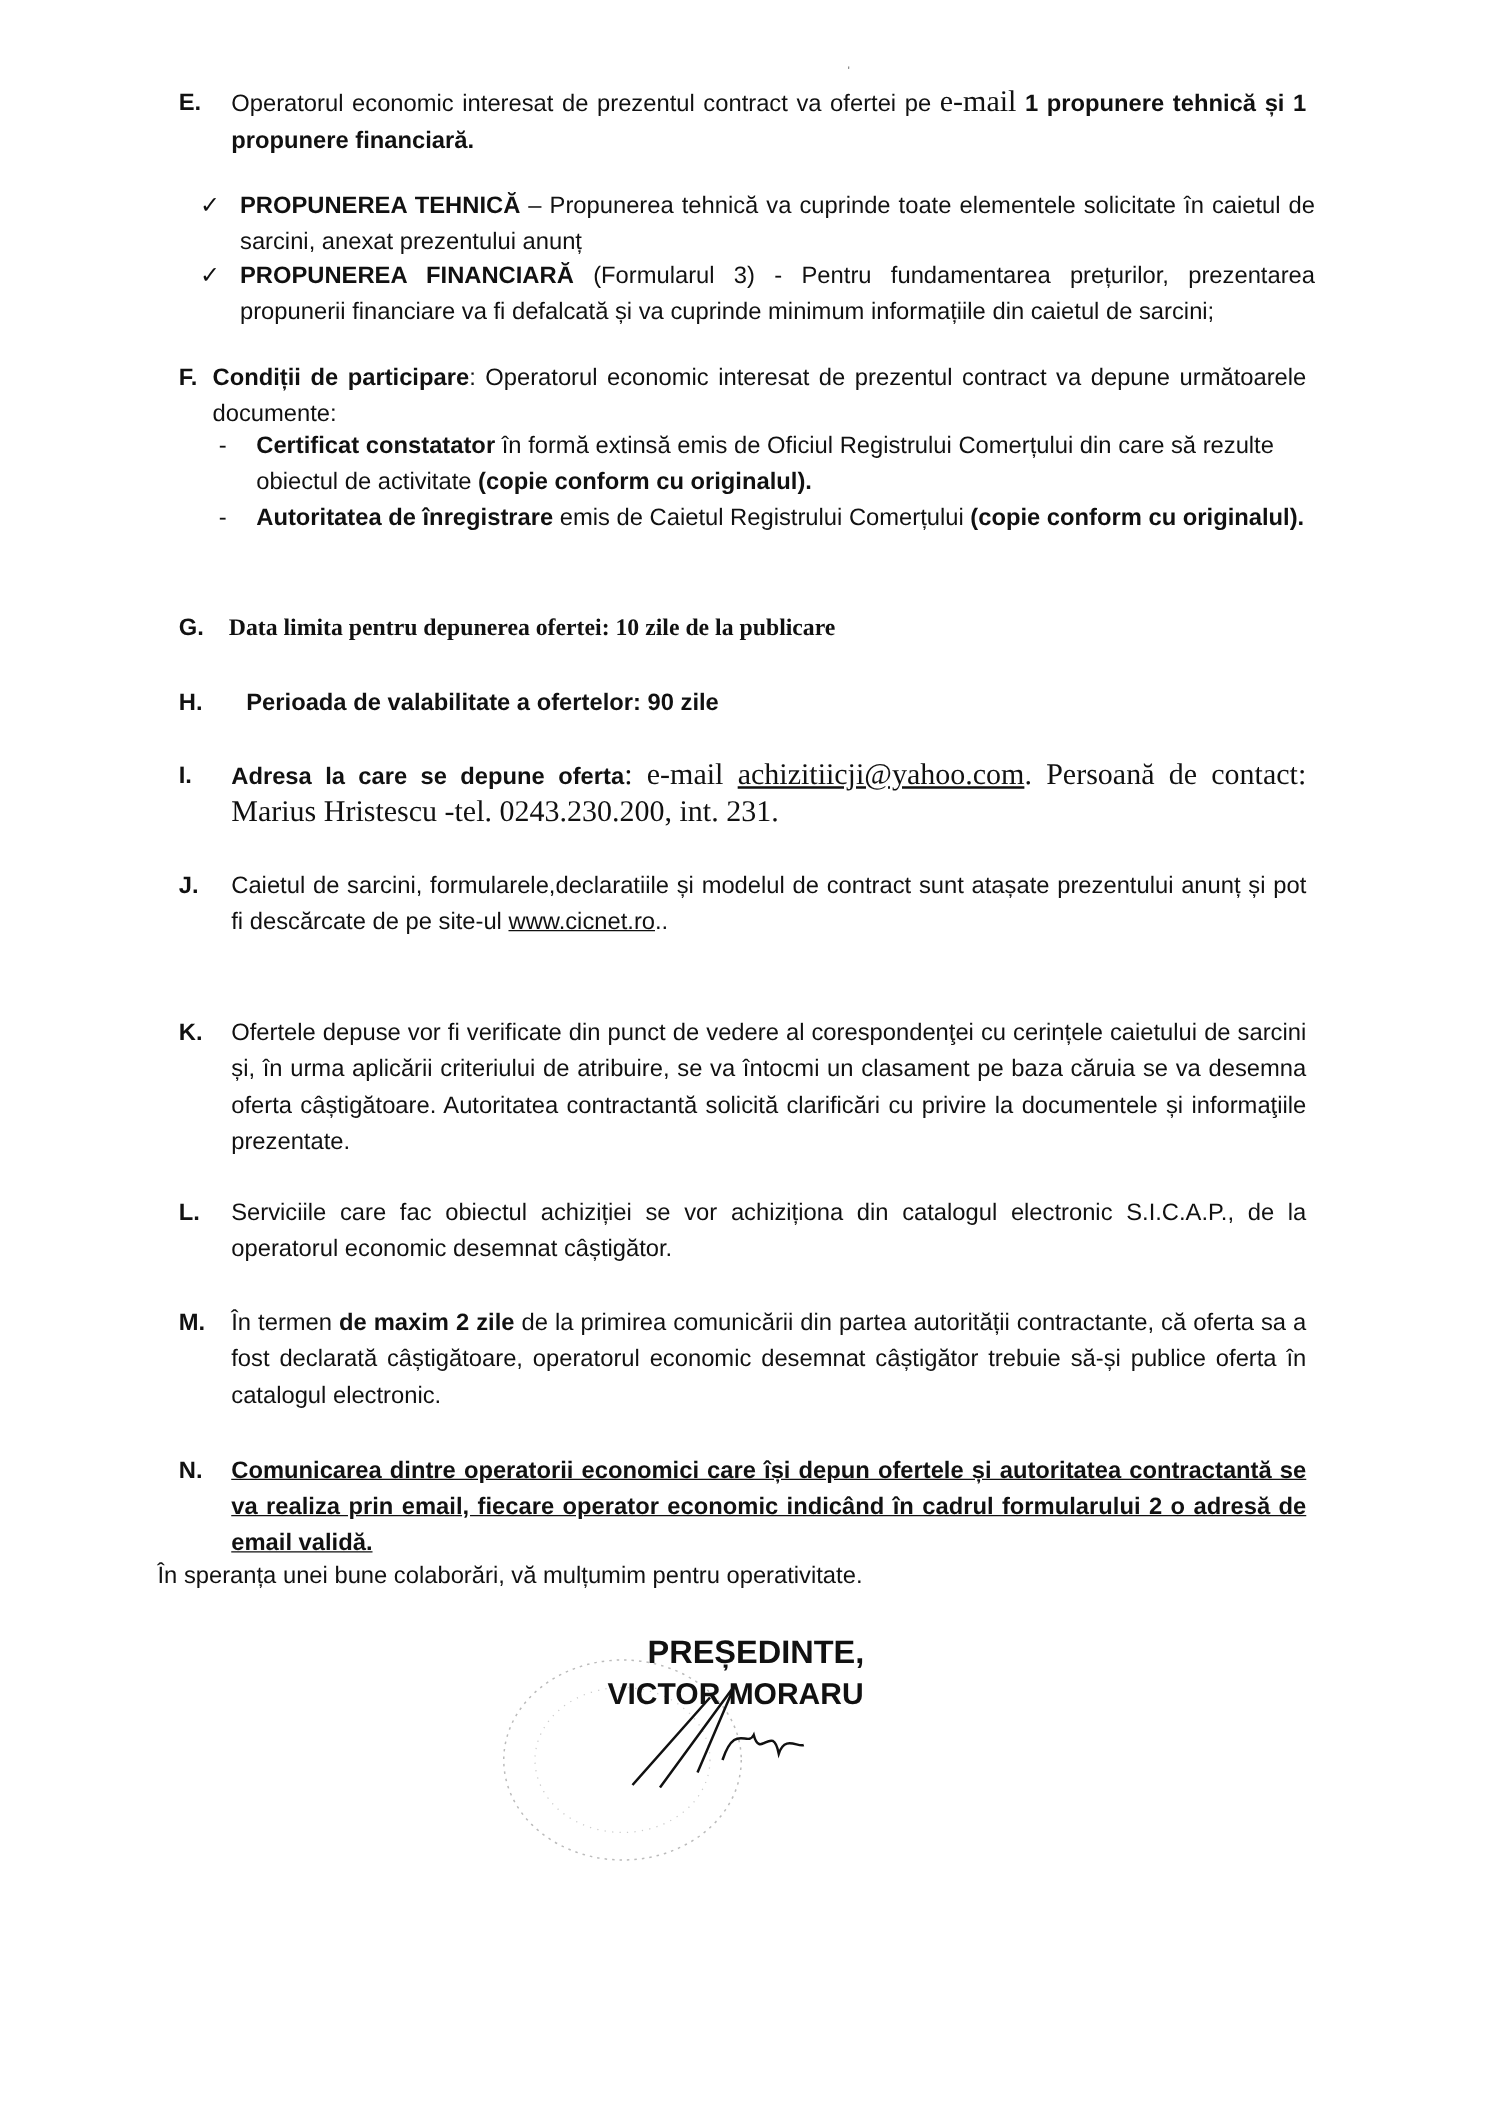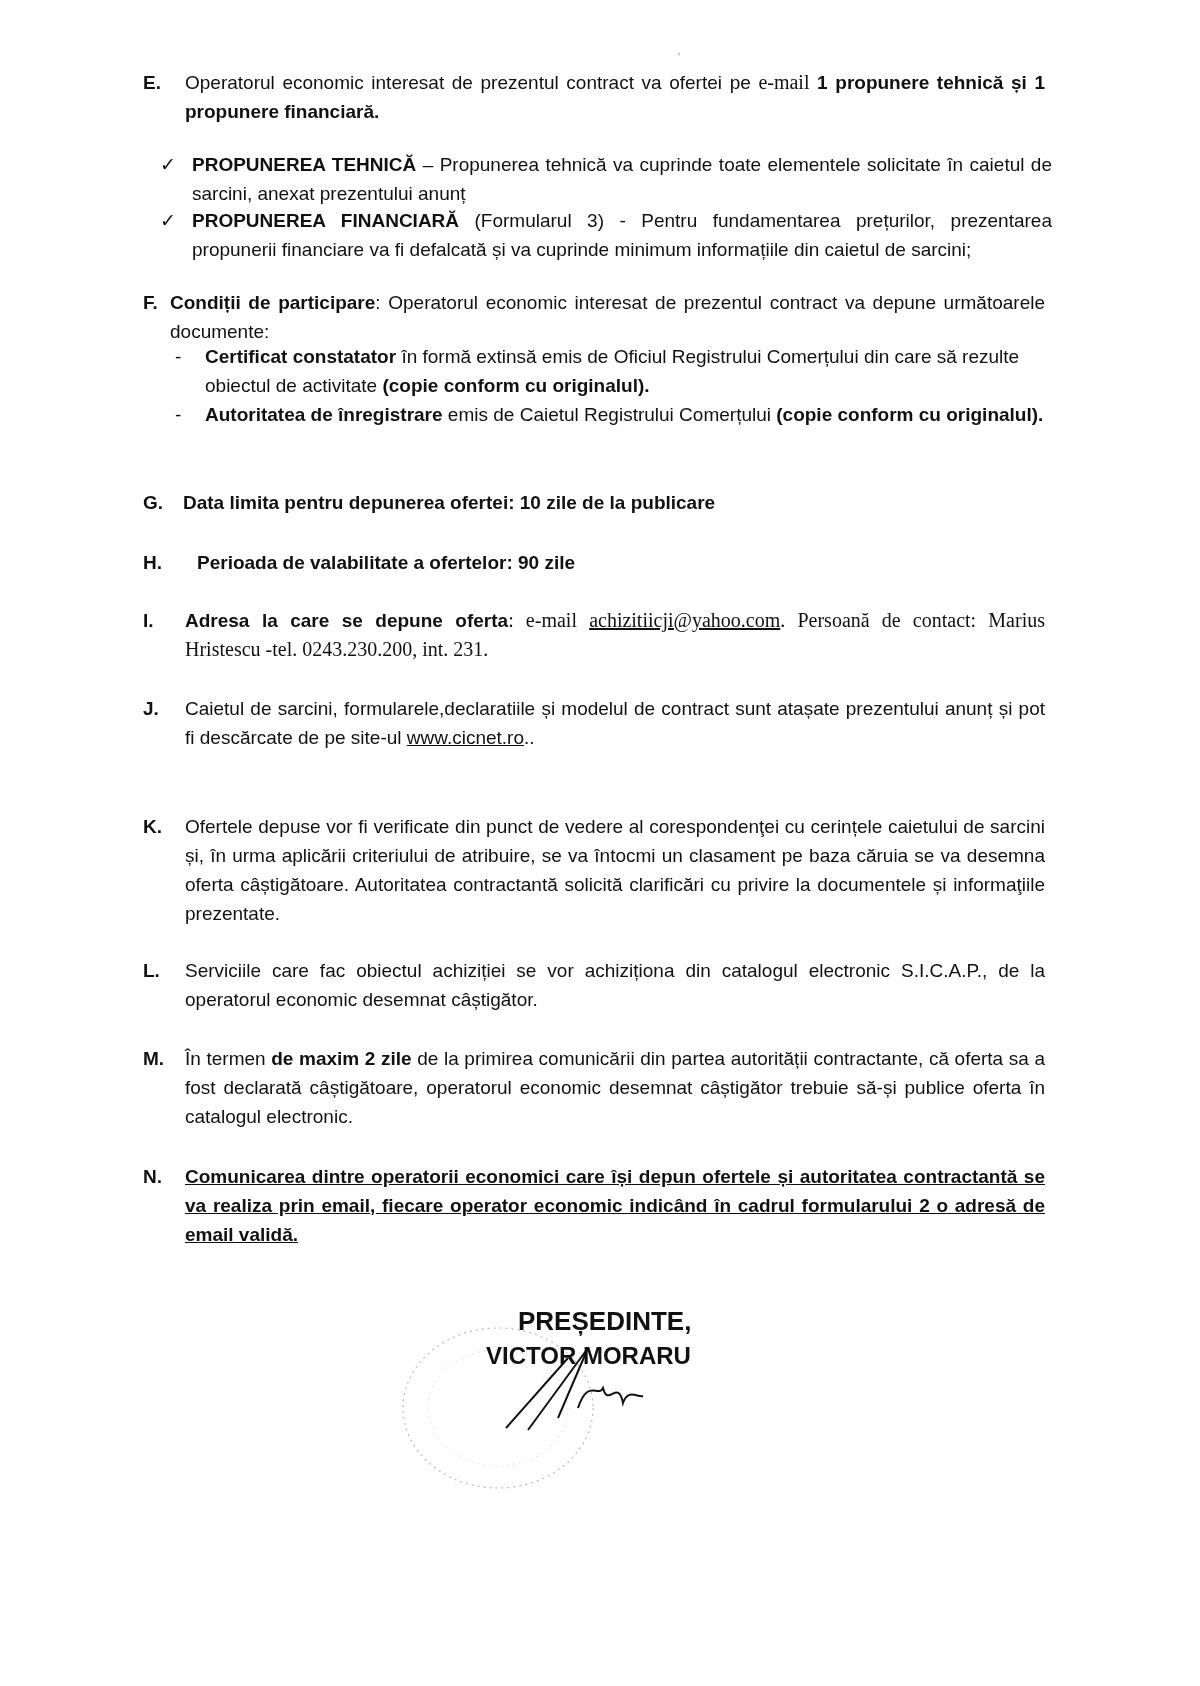--- a/index.html
+++ b/index.html
@@ -4,21 +4,21 @@
 <style>
   html, body { margin: 0; padding: 0; background: #ffffff; }
   body { width: 1200px; height: 1686px; position: relative; overflow: hidden;
          font-family: "Liberation Sans", sans-serif; color: #111; }
   .page { position: absolute; left: 0; top: 0; width: 1200px; height: 1686px; }
   .sec { position: absolute; left: 145px; width: 900px; font-size: 19px; line-height: 29px; }
   .lbl { position: absolute; left: -2px; font-weight: bold; }
   .body { margin-left: 40px; text-align: justify; }
   .b { font-weight: bold; }
   .u { text-decoration: underline; }
-  .serif { font-family: "Liberation Serif", serif; font-size: 20px; }
+  .serif { font-family: "Liberation Serif", serif; font-size: 24px; }
   .sub { position: absolute; width: 860px; font-size: 19px; line-height: 29px; }
   .chk { position: absolute; left: -32px; }
   .dash { position: absolute; left: -30px; }
   .tickmark { position: absolute; left: 678px; top: 52px; font-size: 10px; color: #777; }
   .closing { position: absolute; left: 126px; top: 1250px; font-size: 19px; }
   .sigtitle { position: absolute; left: 518px; top: 1306px; font-size: 26px; font-weight: bold; }
   .signame { position: absolute; left: 486px; top: 1342px; font-size: 24px; font-weight: bold; }
   .stamp { position: absolute; left: 388px; top: 1318px; width: 300px; height: 200px; }
 </style>
 </head>
@@ -57,21 +57,21 @@
     <span class="b">Certificat constatator</span><span> în formă extinsă emis de Oficiul Registrului Comerțului din care să rezulte obiectul de activitate </span><span class="b">(copie conform cu originalul).</span>
   </div>
 
   <div class="sub" style="left:205px; top:400px; width:840px;">
     <span class="dash">-</span>
     <span class="b">Autoritatea de înregistrare</span><span>  emis de Caietul Registrului Comerțului </span><span class="b">(copie conform cu originalul).</span>
   </div>
 
   <div class="sec" style="top:488px;">
     <span class="lbl">G.</span>
-    <div class="body" style="margin-left:38px;">
+    <div class="body" style="margin-left:38px;font-family:Liberation Serif, serif;">
       <span class="b">Data limita pentru depunerea ofertei: 10 zile de la publicare</span>
     </div>
   </div>
 
   <div class="sec" style="top:548px;">
     <span class="lbl">H.</span>
     <div class="body" style="margin-left:52px;">
       <span class="b">Perioada de valabilitate a ofertelor: 90 zile</span>
     </div>
   </div>
@@ -107,20 +107,21 @@
     </div>
   </div>
 
   <div class="sec" style="top:1162px;">
     <span class="lbl">N.</span>
     <div class="body">
       <span class="b u">Comunicarea dintre operatorii economici care își depun ofertele și autoritatea contractantă se va realiza prin email, fiecare operator economic indicând în cadrul formularului 2 o adresă de email validă.</span>
     </div>
   </div>
 
+  <div class="closing">În speranța unei bune colaborări, vă mulțumim pentru operativitate.</div>
 
   <svg class="stamp" viewBox="0 0 300 200">
     <ellipse cx="110" cy="90" rx="95" ry="80" fill="none" stroke="#bbb" stroke-width="1.2" stroke-dasharray="2 4"></ellipse>
     <ellipse cx="110" cy="90" rx="70" ry="58" fill="none" stroke="#ccc" stroke-width="1" stroke-dasharray="1 5"></ellipse>
     <path d="M118 110 L180 40 M140 112 L200 30 L170 100 M190 90 C200 60 210 80 215 70 C220 90 230 60 235 85 C240 70 250 80 255 78" fill="none" stroke="#111" stroke-width="2"></path>
   </svg>
 
   <div class="sigtitle">PREȘEDINTE,</div>
   <div class="signame">VICTOR  MORARU</div>
 

